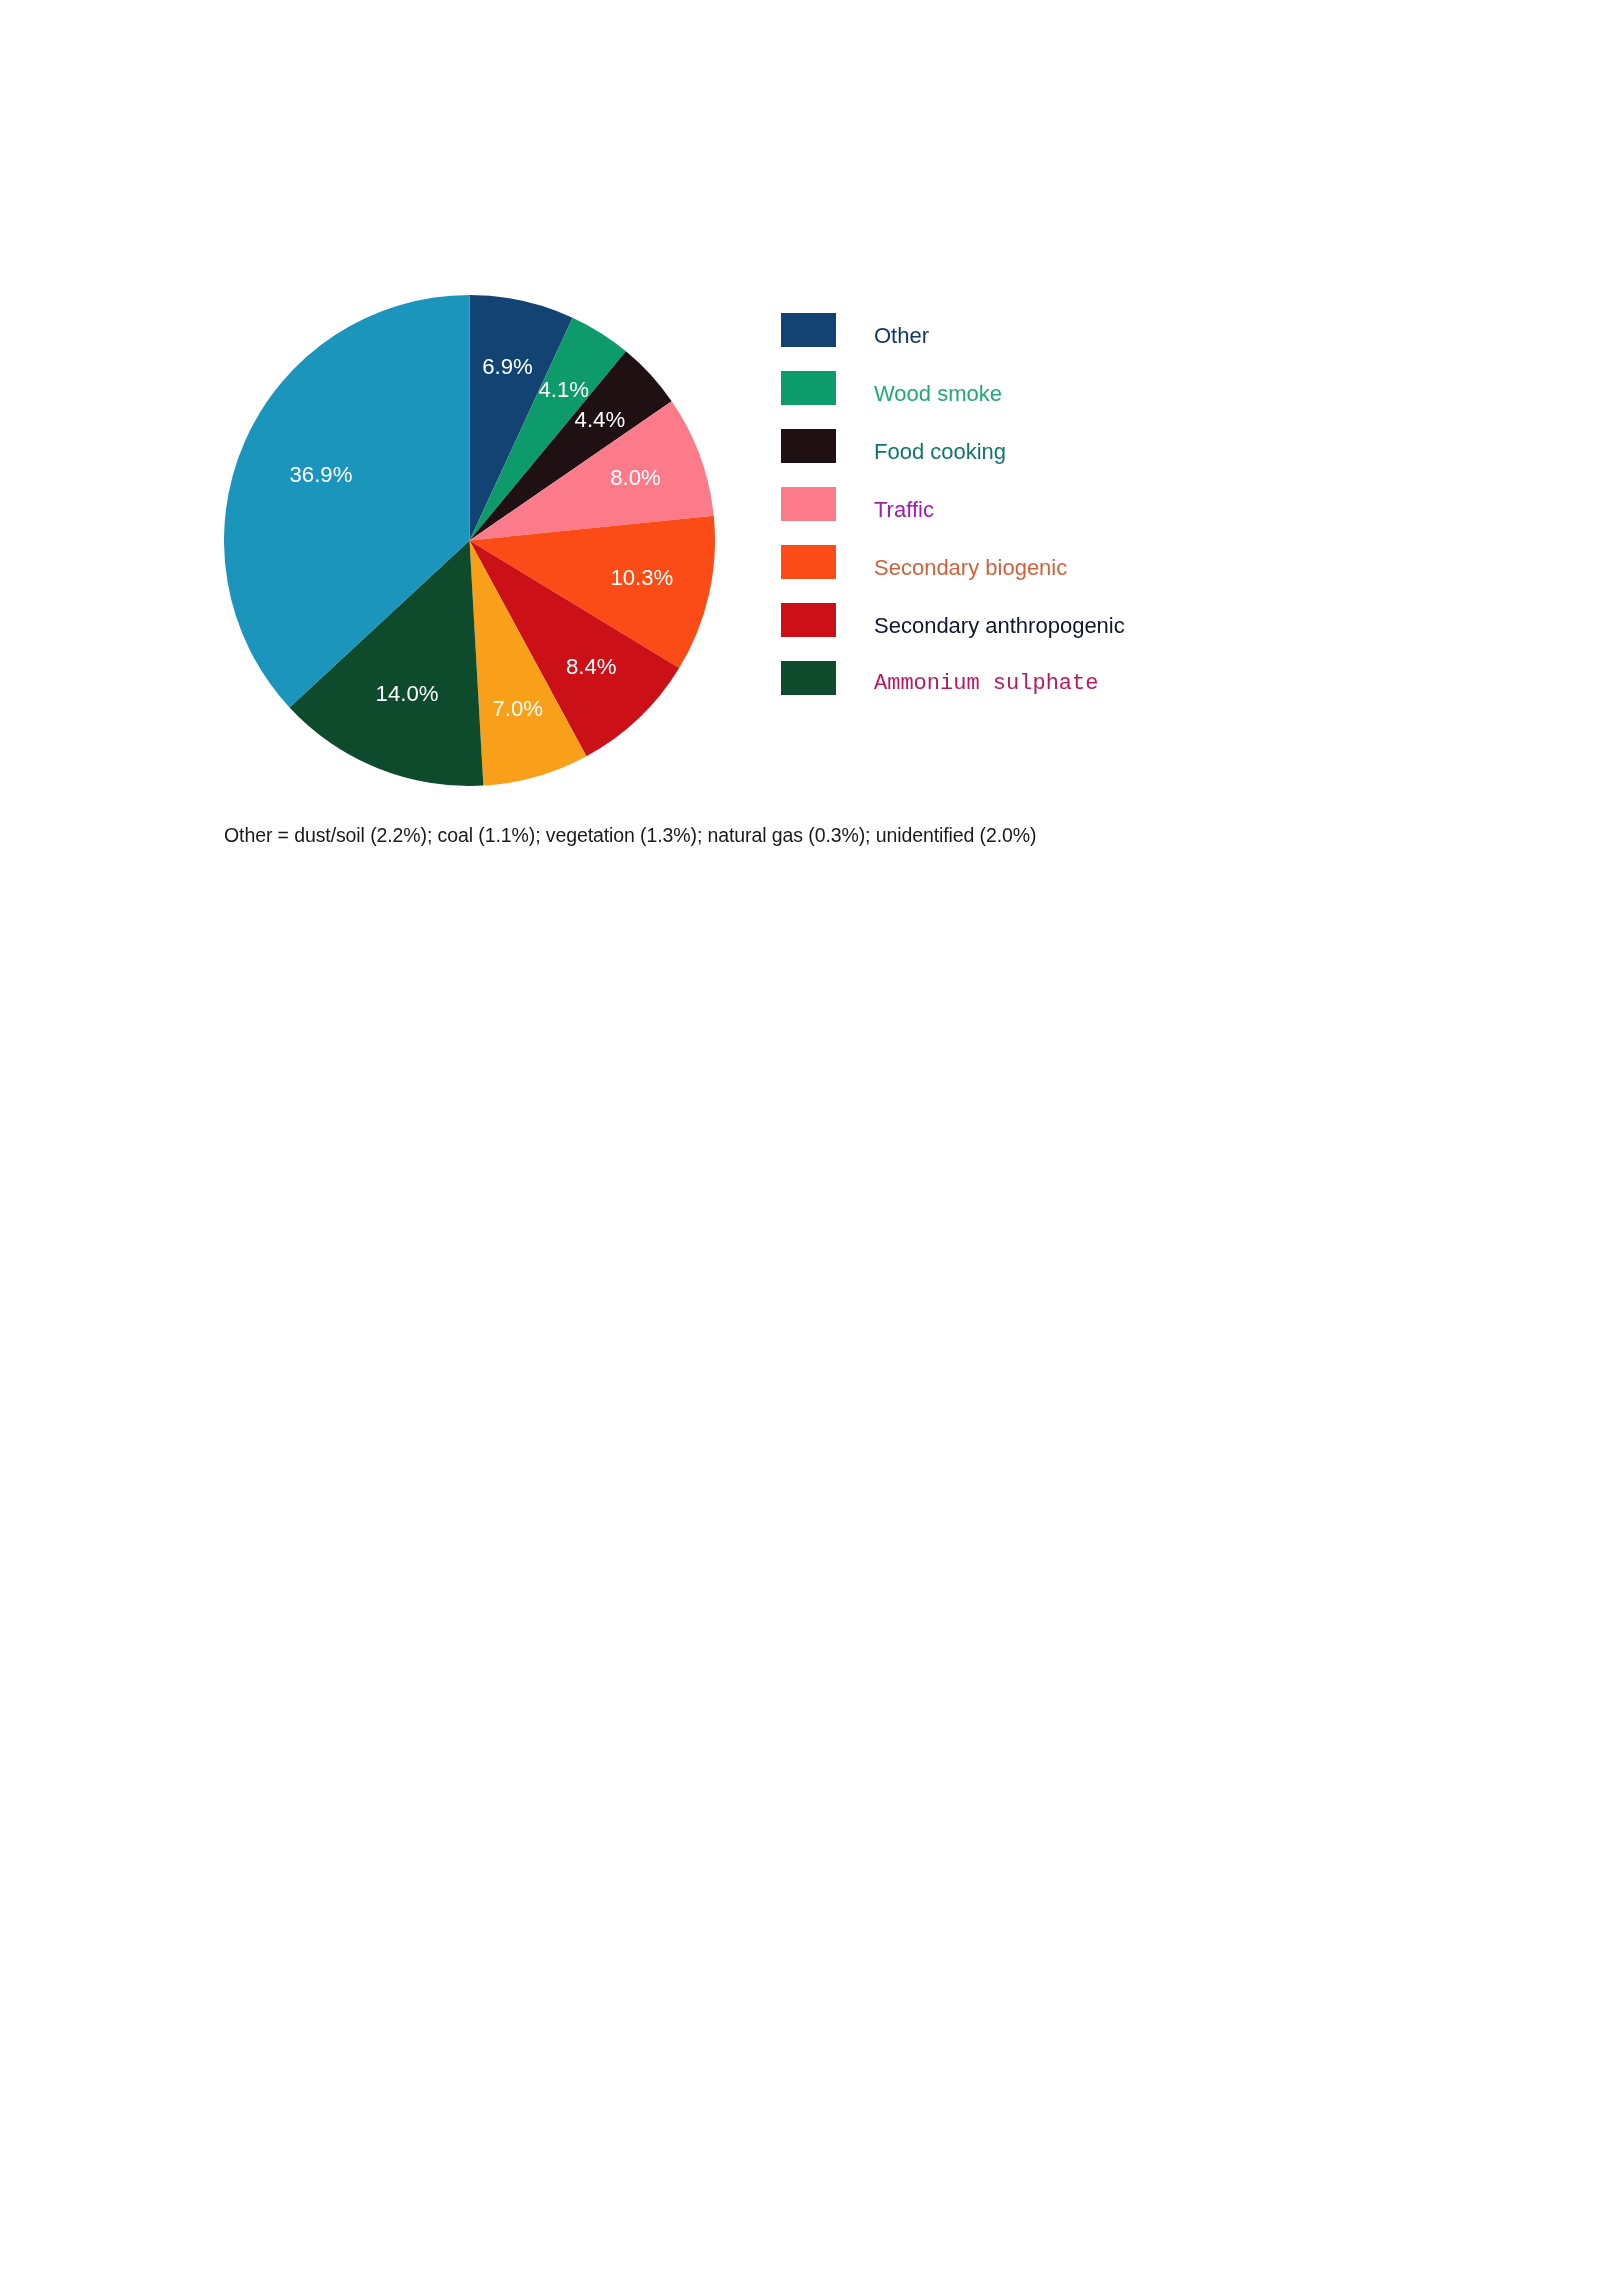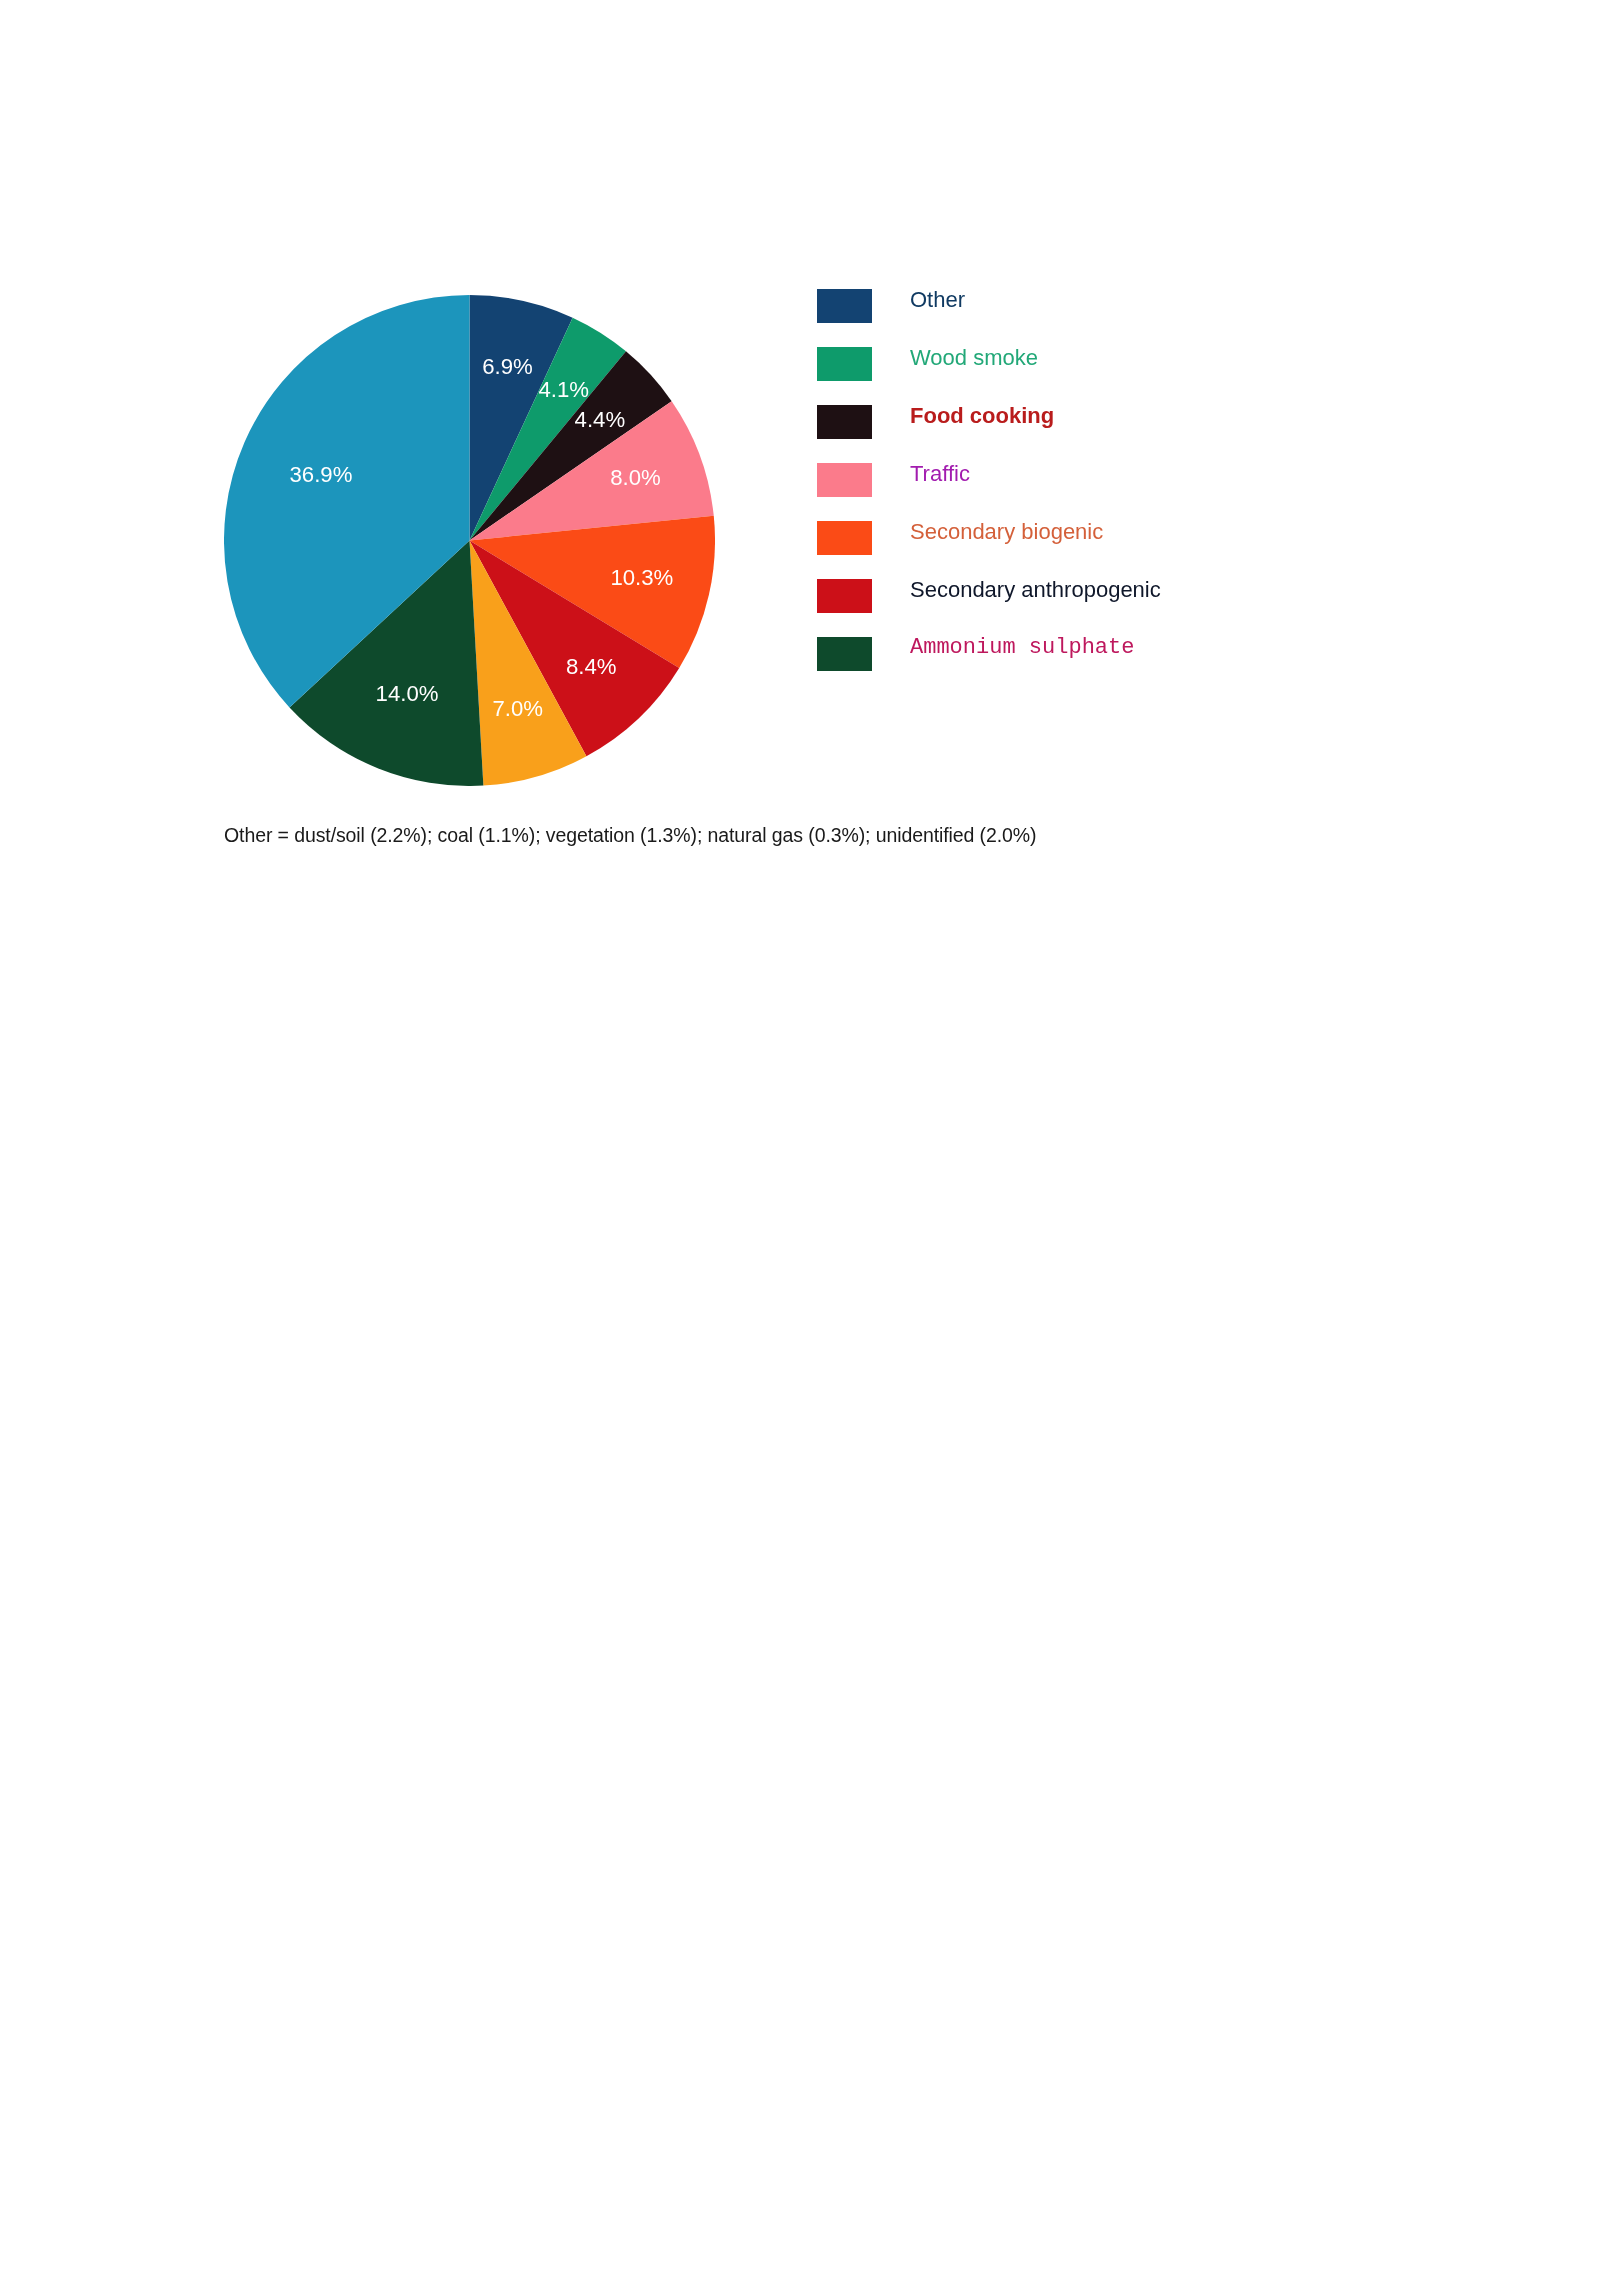--- a/index.html
+++ b/index.html
@@ -46,23 +46,22 @@
 
   
   #legend {
     position: absolute;
     left: 781px;
     top: 289px;
     width: 497px;
   }
   .legend-row {
     display: flex;
-    align-items: flex-start;
+    align-items: flex-end;
     height: 58px;
-    margin-left: 36px;
   }
   .legend-swatch {
     width: 55px;
     height: 34px;
     flex: 0 0 auto;
   }
   .legend-label {
     margin-left: 38px;
     font-family: "Liberation Sans", sans-serif;
     font-size: 22px;
@@ -118,21 +117,21 @@
       <div class="legend-row">
         <span class="legend-swatch" style="background: rgb(19, 67, 114);"></span>
         <span class="legend-label" style="color: rgb(16, 58, 98);">Other</span>
       </div>
       <div class="legend-row">
         <span class="legend-swatch" style="background: rgb(14, 155, 107);"></span>
         <span class="legend-label" style="color: rgb(34, 168, 120);">Wood smoke</span>
       </div>
       <div class="legend-row">
         <span class="legend-swatch" style="background: rgb(30, 16, 19);"></span>
-        <span class="legend-label" style="color: #b91c1c; font-weight: bold;">Food cooking</span>
+        <span class="legend-label" style="color: #0f766e;">Food cooking</span>
       </div>
       <div class="legend-row">
         <span class="legend-swatch" style="background: rgb(251, 123, 139);"></span>
         <span class="legend-label" style="color: #a21caf;">Traffic</span>
       </div>
       <div class="legend-row">
         <span class="legend-swatch" style="background: rgb(251, 75, 22);"></span>
         <span class="legend-label" style="color: rgb(212, 96, 58);">Secondary biogenic</span>
       </div>
       <div class="legend-row">

